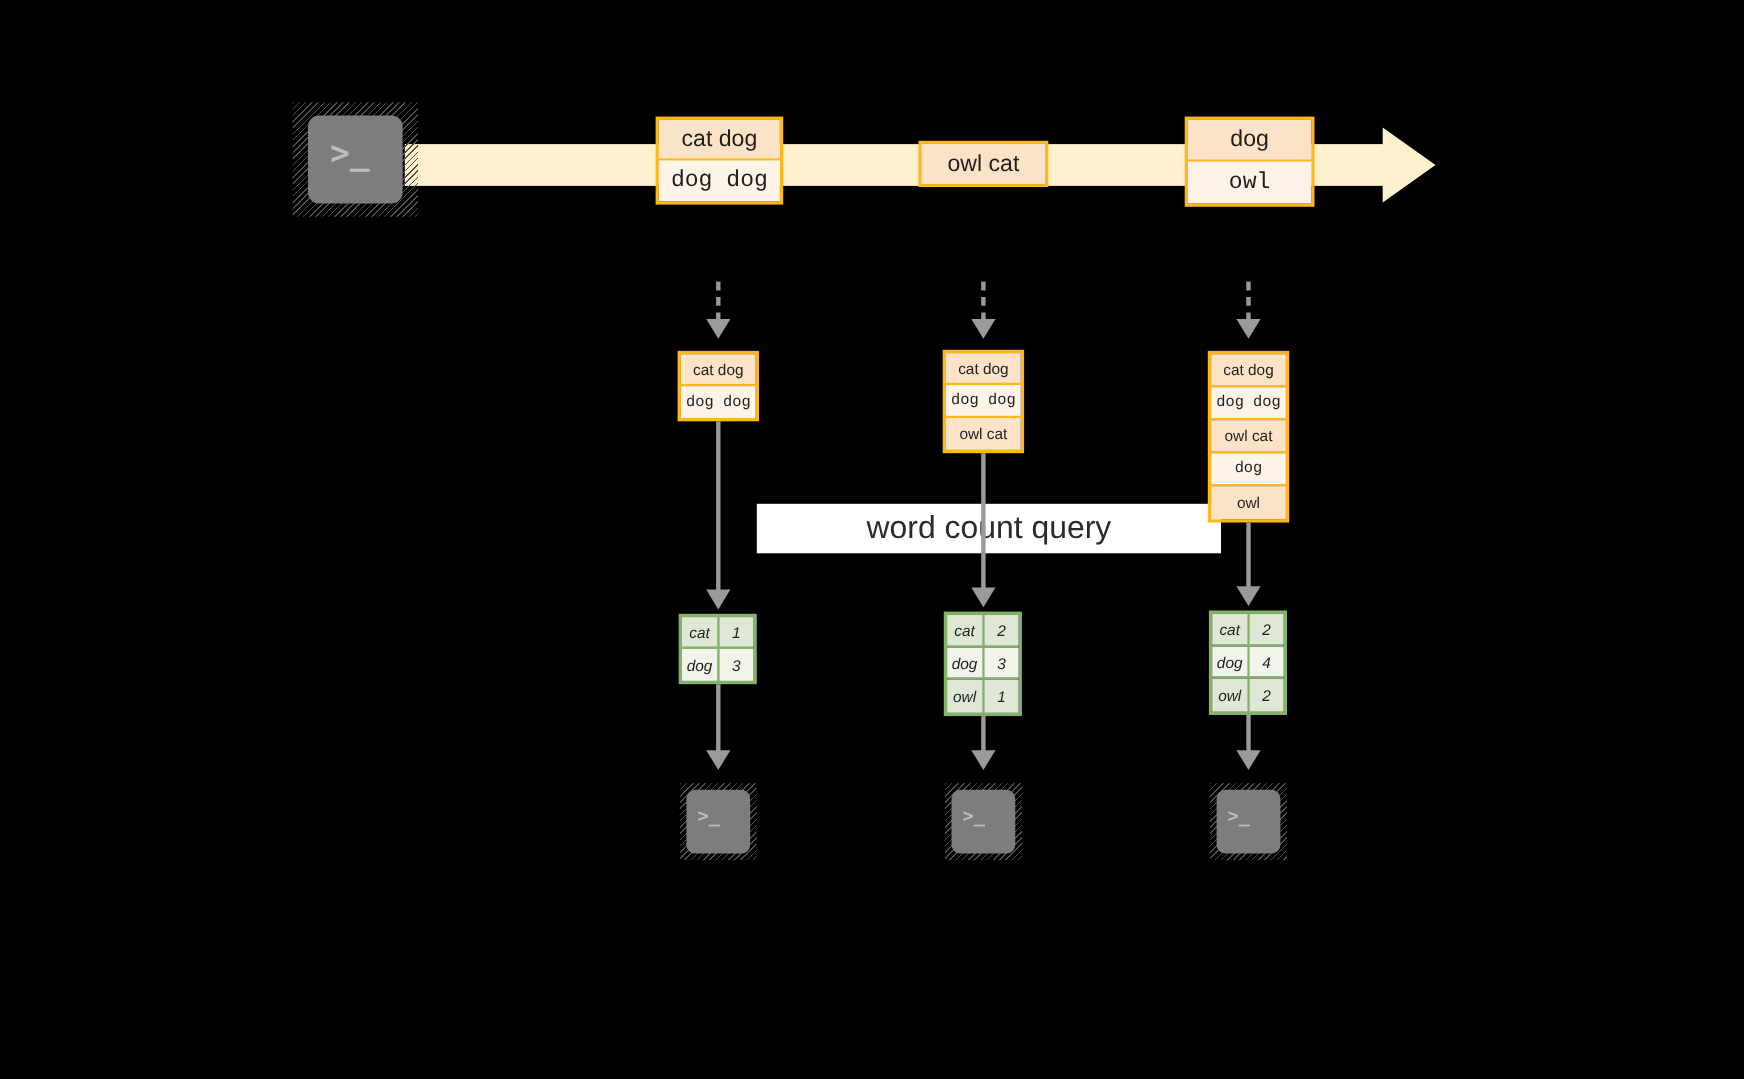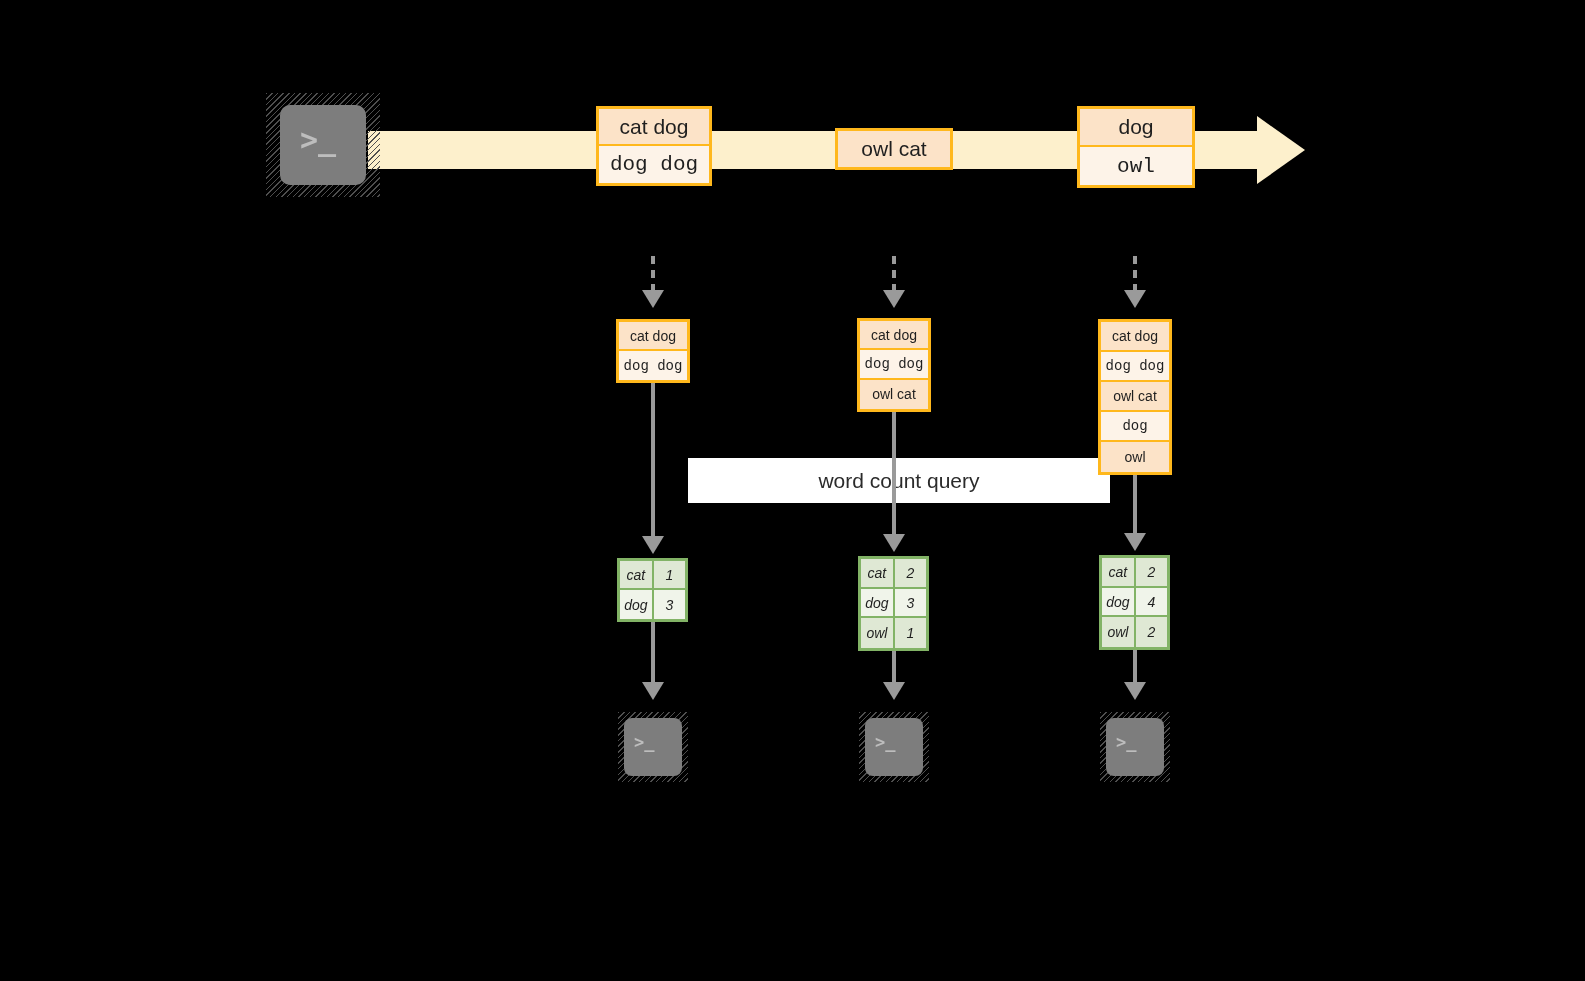--- a/index.html
+++ b/index.html
@@ -74,21 +74,21 @@
   <div class="obox" style="left:835px;top:128px;width:118px;height:42px;">
     <div class="orow odark" style="height:100%;font-size:21px;">owl cat</div>
   </div>
 
   <div class="obox" style="left:1077px;top:106px;width:118px;height:82px;">
     <div class="orow odark" style="height:50%;font-size:21px;">dog</div>
     <div class="orow olight" style="height:50%;font-size:21px;">owl</div>
   </div>
 
   <div class="banner" style="left:688px;top:458px;width:422px;height:45px;">
-    <span style="font-size:21px;">word count query</span>
+    <span style="font-size:29px;">word count query</span>
   </div>
 
   <div class="gdash" style="left:651px;top:256px;height:36px;"></div>
   <div class="ghead" style="left:642px;top:290px;"></div>
 
   <div class="obox" style="left:616px;top:319px;width:74px;height:64px;">
     <div class="orow odark" style="height:50%;font-size:14px;">cat dog</div>
     <div class="orow olight" style="height:50%;font-size:14px;">dog dog</div>
   </div>
 

